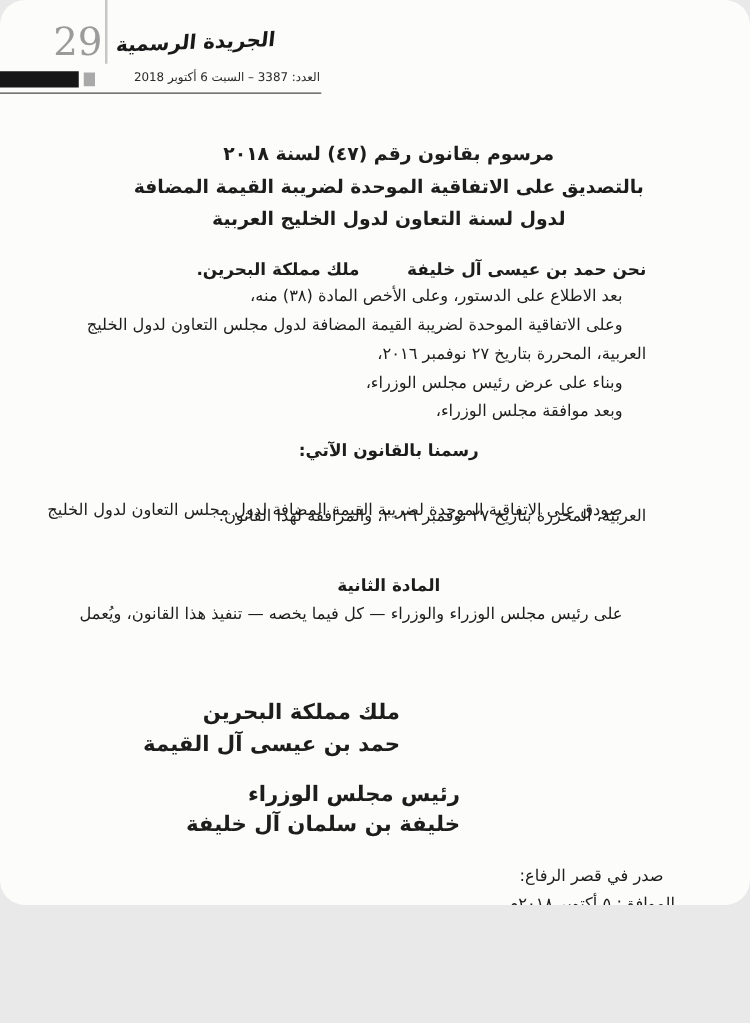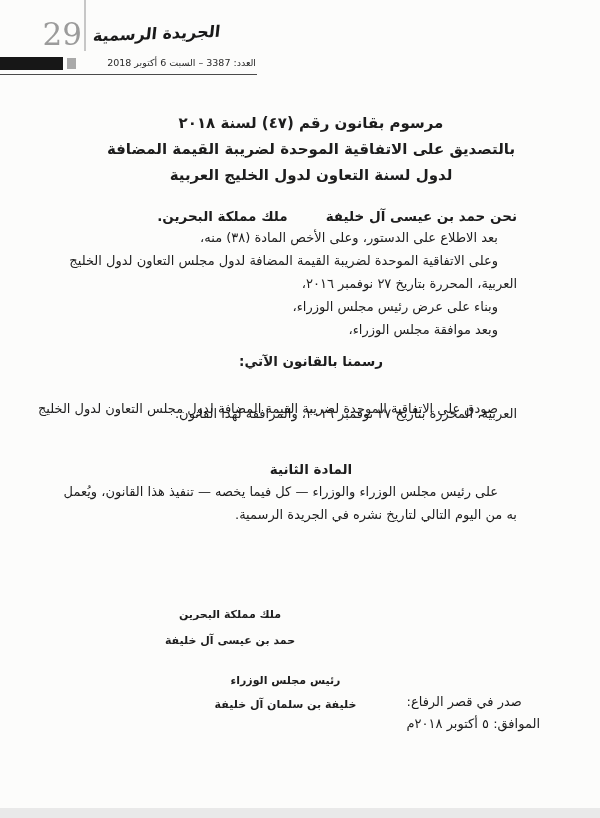--- a/index.html
+++ b/index.html
@@ -1,19 +1,19 @@
 <!DOCTYPE html>
 <html lang="ar"><head>
 <meta charset="utf-8">
 <style>
   * { margin:0; padding:0; box-sizing:border-box; }
   body { background:#e9e9e9; font-family:"DejaVu Sans", sans-serif; }
   .page {
-    position:relative; width:600px; height:808px; margin:0 auto;
-    background:#fcfcfb; overflow:hidden; color:#1d1d1d;
+    position:relative; width:600px; height:724px; margin:0 auto;
+    background:#fcfcfb; overflow:hidden; color:#1d1d1d;border-radius:20px;
   }
   
   .page-number {
     position:absolute; left:36px; top:16px; width:46px; text-align:right;
     font-family:"DejaVu Serif", serif; font-size:31px; line-height:36px;
     color:#9b9b9b; font-weight:400;
   }
   .masthead-divider {
     position:absolute; left:84px; top:0; width:2px; height:51px; background:#c7c7c7;
   }
@@ -34,25 +34,25 @@
     position:absolute; white-space:nowrap; direction:rtl;
     font-size:13px; line-height:20px; color:#1d1d1d;
   }
   .bold { font-weight:bold;text-align:center; }
   .flush  { right:83px; }
   .indent { right:102px; }
   .center { left:85px; right:63px; text-align:center; white-space:nowrap; }
   .title-line { font-size:15px; font-weight:bold; line-height:22px; }
   .we-gap { display:inline-block; width:38px; }
   .sig-block {
-    position:absolute; direction:rtl; text-align:center;
-    font-weight:bold; font-size:11px; line-height:26px; white-space:nowrap;margin-top:45px;
+    position:absolute; direction:rtl; 
+    font-weight:bold; font-size:17px; line-height:26px; white-space:nowrap;
   }
   .issued-block {
-    position:absolute; right:60px; top:691px; direction:rtl; text-align:left;
+    position:absolute; right:60px; top:691px; direction:rtl; text-align:center;
     font-size:13px; line-height:22px; white-space:nowrap;
   }
 </style>
 </head>
 <body>
 
 <div class="page">
 
   <div class="page-number">29</div>
   <div class="masthead-divider"></div>
@@ -75,25 +75,24 @@
   <div class="line indent" style="top:297px">وبناء على عرض رئيس مجلس الوزراء،</div>
   <div class="line indent" style="top:320px">وبعد موافقة مجلس الوزراء،</div>
 
   <div class="line center bold" style="top:351px; font-size:13.5px">رسمنا بالقانون الآتي:</div>
 
   <div class="line indent" style="top:399px">صودق على الاتفاقية الموحدة لضريبة القيمة المضافة لدول مجلس التعاون لدول الخليج</div>
   <div class="line flush" style="top:404px">العربية، المحررة بتاريخ ٢٧ نوفمبر ٢٠١٦، والمرافقة لهذا القانون.</div>
 
   <div class="line center bold" style="top:459px; font-size:13.5px">المادة الثانية</div>
   <div class="line indent" style="top:482px">على رئيس مجلس الوزراء والوزراء — كل فيما يخصه — تنفيذ هذا القانون، ويُعمل</div>
-  <div class="line flush" style="top:505px">به من اليوم التالي لتاريخ نشره في الجريدة الرسمية.</div>
 
   <div class="sig-block" style="left:140px; top:557px; width:180px">
     <div>ملك مملكة البحرين</div>
-    <div>حمد بن عيسى آل خليفة</div>
+    <div>حمد بن عيسى آل القيمة</div>
   </div>
   <div class="sig-block" style="left:203px; top:624px; width:165px; line-height:24px">
     <div>رئيس مجلس الوزراء</div>
     <div>خليفة بن سلمان آل خليفة</div>
   </div>
 
   <div class="issued-block">
     <div>صدر في قصر الرفاع:</div>
     <div>الموافق: ٥ أكتوبر ٢٠١٨م</div>
   </div>

